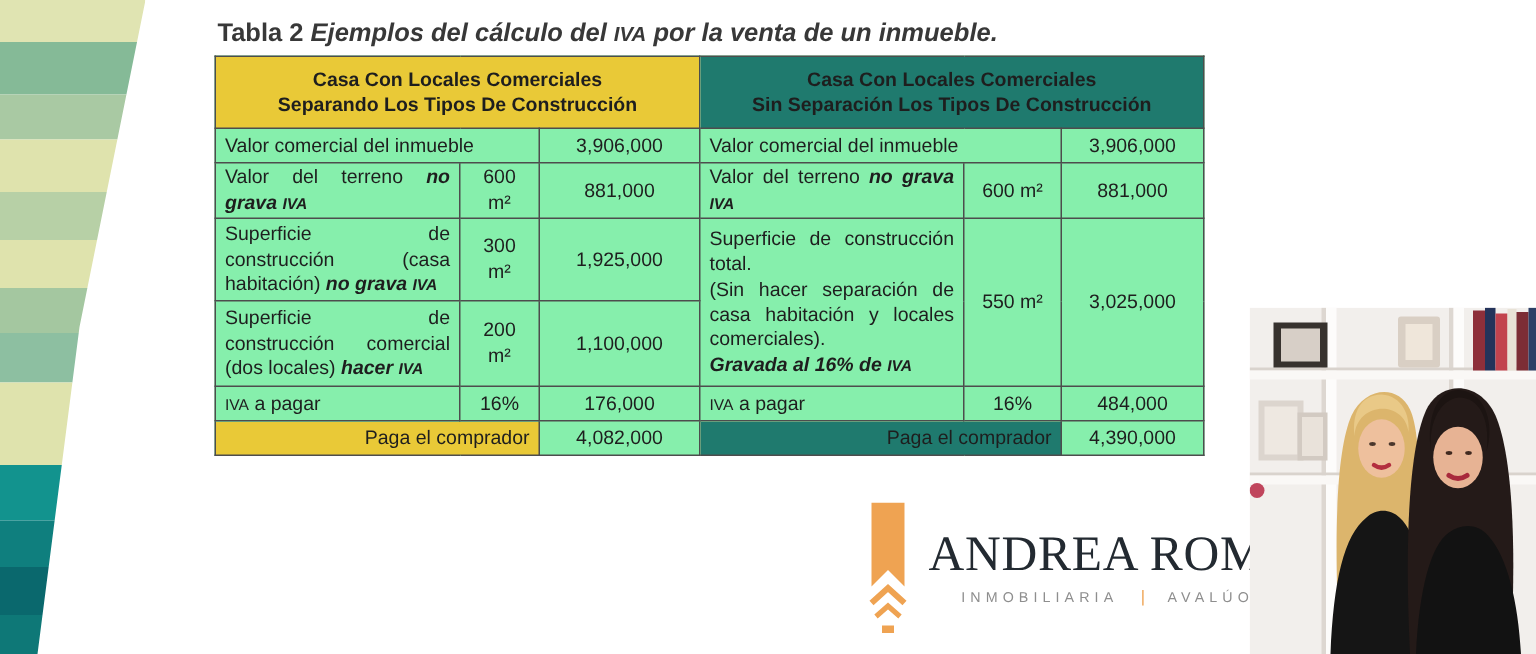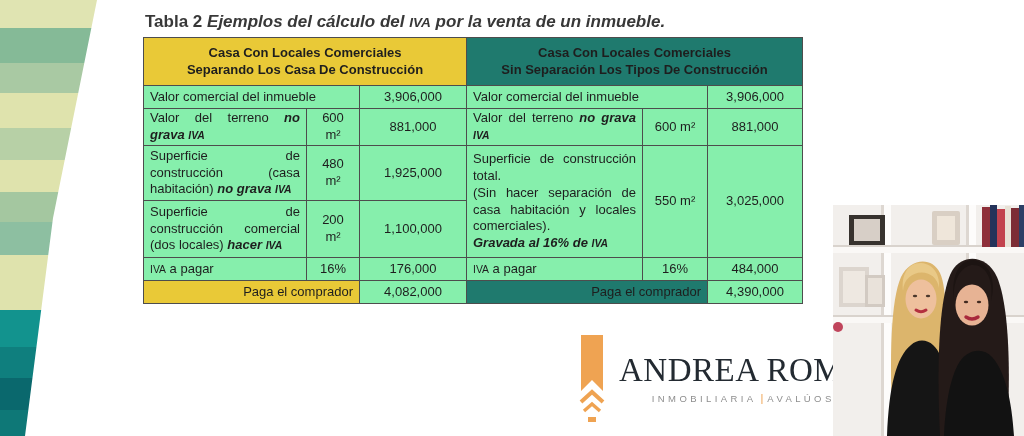--- a/index.html
+++ b/index.html
@@ -50,21 +50,21 @@
   .source{position:absolute;left:144px;top:309px;font-size:13.5px;color:#4a4a4a;white-space:nowrap;}
 
   
   .logo{position:absolute;left:578px;top:335px;display:flex;align-items:flex-start;}
   .logo-text{margin-left:13px;text-align:center;}
   .logo-name{
     font-family:"Liberation Serif",serif;font-size:33px;line-height:1;color:#232a31;
     letter-spacing:0.5px;margin-top:19px;white-space:nowrap;
   }
   .logo-sub{
-    display:flex;align-items:center;justify-content:center;gap:4px;margin-top:5px;
+    display:flex;align-items:center;justify-content:center;gap:15px;margin-top:5px;
     font-size:9.5px;letter-spacing:3.4px;color:#8e8e8e;white-space:nowrap;
   }
   .logo-sub .divider{color:var(--orange);font-size:11px;letter-spacing:0;}
 
   
   .photo{position:absolute;left:833px;top:205px;width:191px;height:231px;overflow:hidden;}
 </style>
 </head>
 <body>
 
@@ -92,40 +92,40 @@
     <colgroup>
       <col style="width:163px">
         <col style="width:53px">
         <col style="width:107px">
       <col style="width:176px">
         <col style="width:65px">
         <col style="width:95px">
     </colgroup>
     <tbody>
         <tr style="height:48px">
-      <th colspan="3" class="hdr hdr-left"><span>Casa Con Locales Comerciales</span><br><span>Separando Los Casa De Construcción</span></th>
+      <th colspan="3" class="hdr hdr-left"><span>Casa Con Locales Comerciales</span><br><span>Separando Los Tipos De Construcción</span></th>
       <th colspan="3" class="hdr hdr-right"><span>Casa Con Locales Comerciales</span><br><span>Sin Separación Los Tipos De Construcción</span></th>
     </tr>
     <tr style="height:23px">
       <td colspan="2" class="lbl"><span>Valor comercial del inmueble</span></td>
       <td class="num">3,906,000</td>
       <td colspan="2" class="lbl"><span>Valor comercial del inmueble</span></td>
       <td class="num">3,906,000</td>
     </tr>
     <tr style="height:37px">
       <td class="lbl"><span>Valor del terreno </span><span class="bi">no grava </span><span class="bi sc">IVA</span></td>
       <td class="num">600 m²</td>
       <td class="num">881,000</td>
       <td class="lbl"><span>Valor del terreno </span><span class="bi">no grava </span><span class="bi sc">IVA</span></td>
       <td class="num">600 m²</td>
       <td class="num">881,000</td>
     </tr>
     <tr style="height:55px">
       <td class="lbl"><span>Superficie de construcción (casa habitación) </span><span class="bi">no grava </span><span class="bi sc">IVA</span></td>
-      <td class="num">480 m²</td>
+      <td class="num">300 m²</td>
       <td class="num">1,925,000</td>
       <td rowspan="2" class="lbl"><span>Superficie de construcción total.</span><br><span>(Sin hacer separación de casa habitación y locales comerciales).</span><br><span class="bi">Gravada al 16% de </span><span class="bi sc">IVA</span></td>
       <td rowspan="2" class="num">550 m²</td>
       <td rowspan="2" class="num">3,025,000</td>
     </tr>
     <tr style="height:57px">
       <td class="lbl"><span>Superficie de construcción comercial (dos locales) </span><span class="bi">hacer </span><span class="bi sc">IVA</span></td>
       <td class="num">200 m²</td>
       <td class="num">1,100,000</td>
     </tr>

